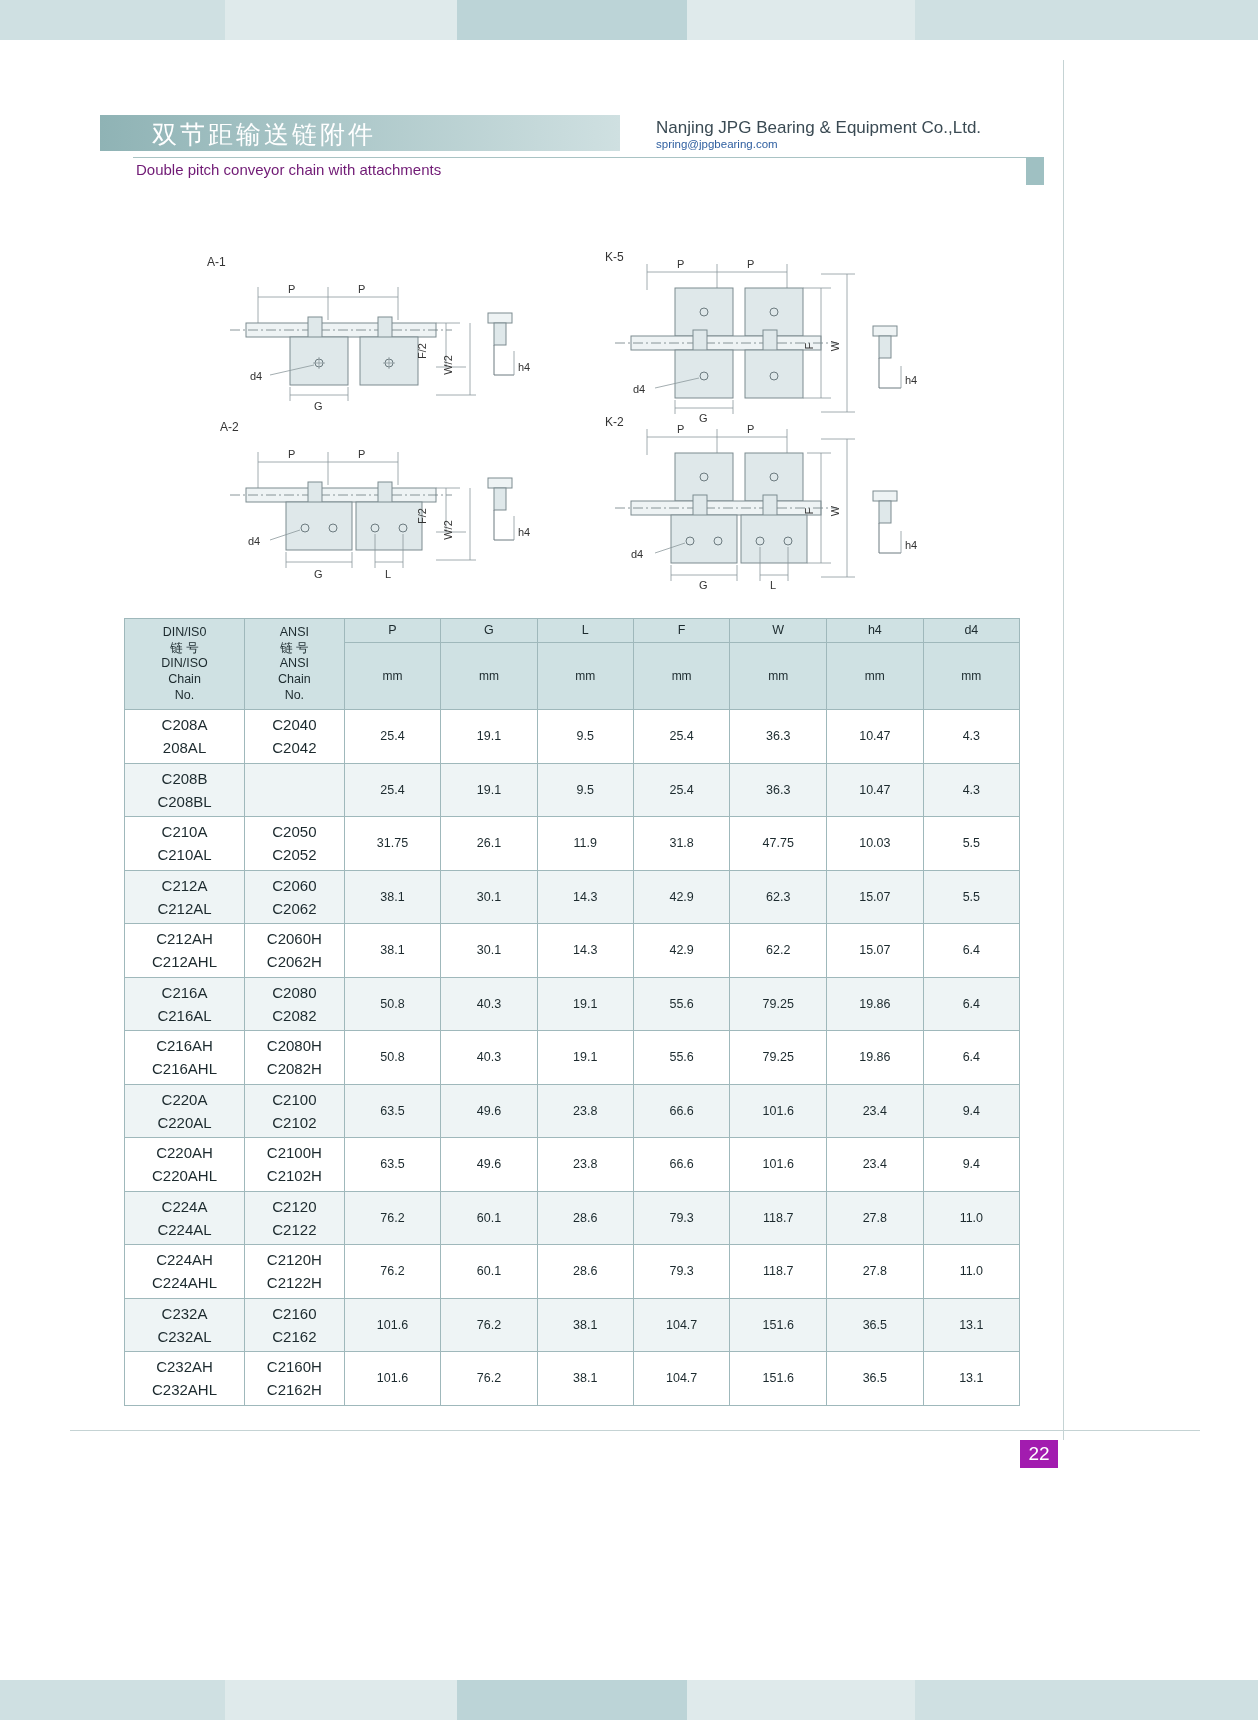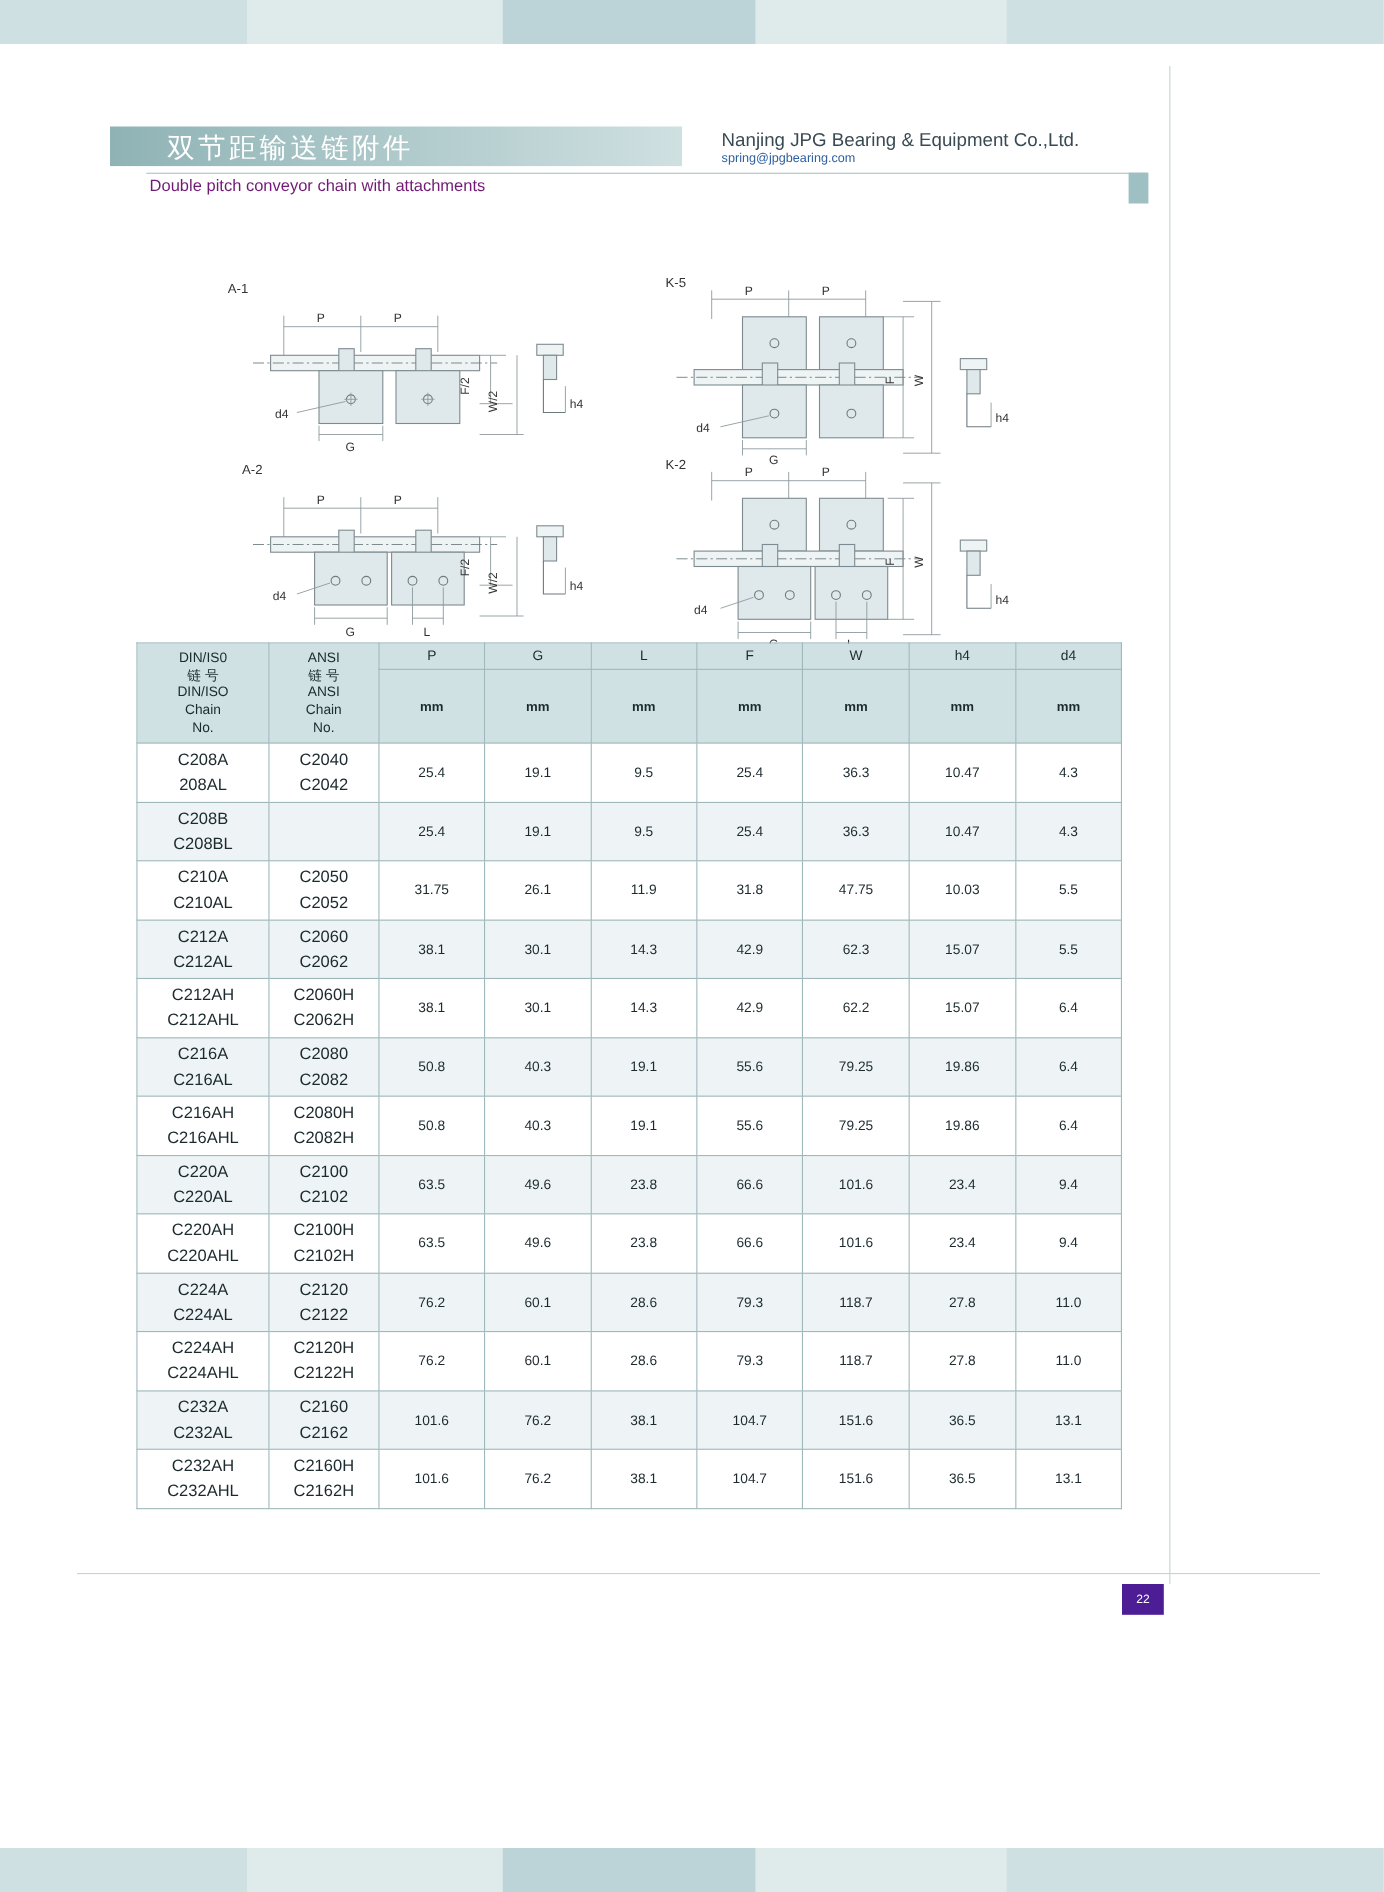--- a/index.html
+++ b/index.html
@@ -65,43 +65,43 @@
 
   svg{overflow:visible;}
   .ln{stroke:#6d7b80;stroke-width:1;fill:none;}
   .ln-thin{stroke:#8b989c;stroke-width:.8;fill:none;}
   .dash{stroke:#6d7b80;stroke-width:.8;fill:none;stroke-dasharray:10 3 2 3;}
   .plate{fill:#dfe8ea;stroke:#7d8b90;stroke-width:1;}
   .plate2{fill:#eef3f4;stroke:#7d8b90;stroke-width:1;}
   .dimtxt{font-size:11px;fill:#333;font-family:"Liberation Sans",sans-serif;}
 
   
-  .tbl-wrap{position:absolute;left:124px;top:584px;width:1064px;}
+  .tbl-wrap{position:absolute;left:124px;top:618px;width:1064px;}
   table{border-collapse:collapse;width:896px;}
   th,td{
     border:1px solid #9fb8bb;
     text-align:center;
     font-size:12.5px;
     color:#1c2a2e;
   }
   thead th{background:#cfe1e3;font-weight:normal;line-height:1.25;}
   th.hdr-chain{width:118px;padding:6px 2px;}
   th.hdr-ansi{width:97px;padding:6px 2px;}
   th.hdr-dim{width:97px;}
-  .unit-row td{background:#cfe1e3;font-size:12px;padding:18px 0;font-weight:bold;}
+  .unit-row td{background:#cfe1e3;font-size:12px;padding:18px 0;}
   tbody td{height:44px;}
   tbody tr.odd td{background:#ffffff;}
   tbody tr.even td{background:#eef4f5;}
   td.chain{line-height:1.55;font-size:15px;}
   td.two-line{padding:3px 0;}
 
   
   .pagenum{
     position:absolute;left:1020px;top:1440px;width:38px;height:28px;
-    background:#4c1d95;color:#fff;font-size:11px;
+    background:#a21caf;color:#fff;font-size:19px;
     display:flex;align-items:center;justify-content:center;
   }
 </style>
 </head>
 <body>
 
 <div class="band top">
   <div class="seg a" style="left:0px;width:225px;"></div>
   <div class="seg c" style="left:225px;width:232px;"></div>
   <div class="seg b" style="left:457px;width:230px;"></div>

